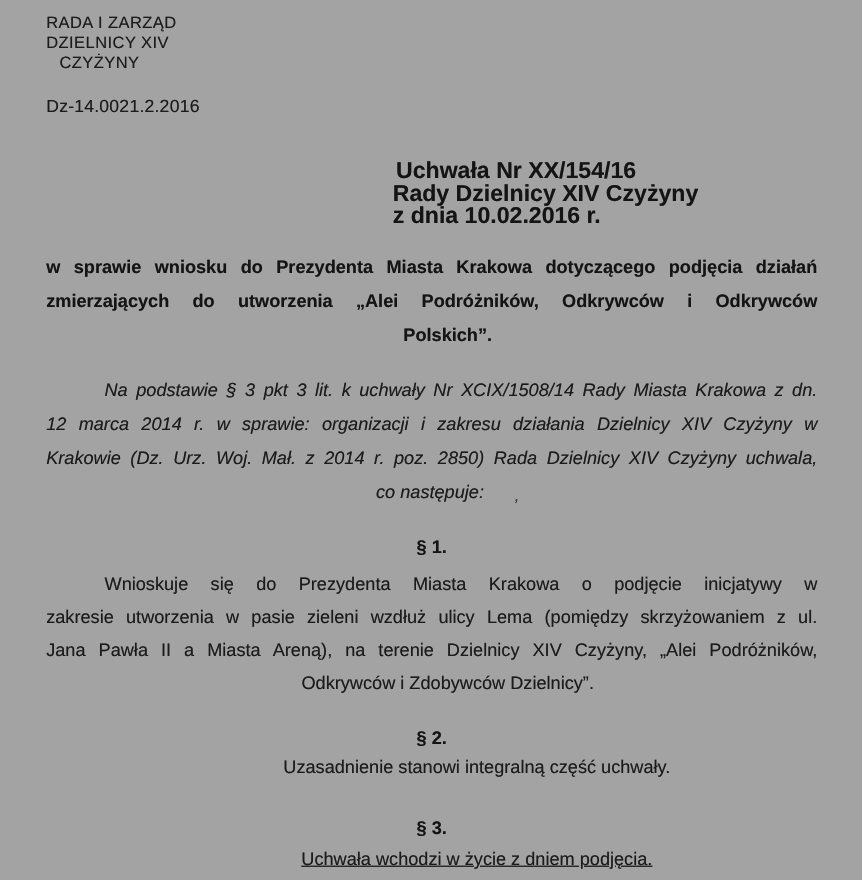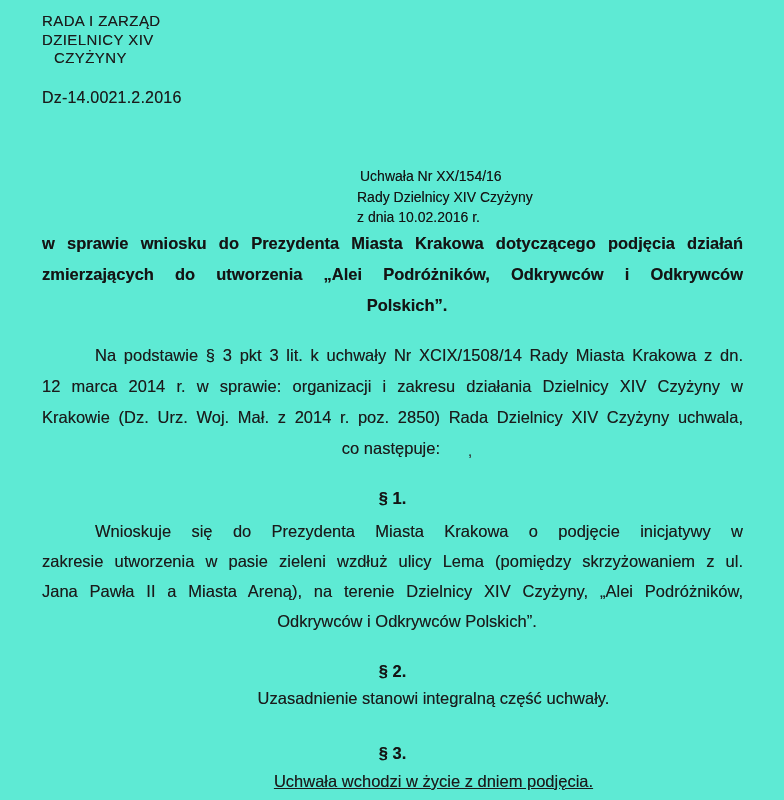--- a/index.html
+++ b/index.html
@@ -1,42 +1,42 @@
 <!DOCTYPE html>
 <html lang="pl"><head>
 <meta charset="utf-8">
 <style>
   html,body{margin:0;padding:0;background:#ffffff;}
   .page{
     position:relative;
     width:784px;height:800px;
-    background:#5eead4;
+    background:#a3a3a3;
     font-family:"Liberation Sans","DejaVu Sans",sans-serif;
     color:#1b1b1b;
     text-shadow:0 0 .5px rgba(27,27,27,.55); 
     overflow:hidden;
   }
   .abs{position:absolute;}
   
   .letterhead{top:12px;left:42px;font-size:15px;line-height:18.5px;letter-spacing:.4px;}
   .letterhead .lh3{padding-left:12px;}
   
   .refnum{top:88px;left:42px;font-size:16px;line-height:20px;letter-spacing:.2px;}
   
-  .titleblock{top:146px;left:357px;font-size:14px;line-height:20.5px;font-weight:normal;color:#141414;margin-top:20px;}
+  .titleblock{top:146px;left:357px;font-size:21px;line-height:20.5px;font-weight:bold;color:#141414;}
   .titleblock .t1{padding-left:3px;}
   
   .col{left:42px;width:701px;}
   .bodytxt{font-size:16.5px;line-height:31px;}
   .bold{font-weight:bold;color:#141414;}
   .jline{text-align:justify;text-align-last:justify;}
   .lline{text-align:center;margin-left:29px;}
   .indent{text-indent:53px;}
   .subject{top:228px;}
-  .preamble{top:340px;}
+  .preamble{top:340px;font-style:italic;}
   .s1-body{top:516px;line-height:30px;}
   .sec-head{width:701px;left:42px;text-align:center;font-weight:bold;font-size:16.5px;line-height:21px;color:#141414;}
   .s1-head{top:488px;}
   .s2-head{top:661px;}
   .s3-head{top:743px;}
   .s2-body{top:683px;line-height:30px;}
   .s3-body{top:766px;line-height:30px;text-decoration:underline;}
   .stray{display:inline-block;margin-left:28px;font-size:15px;color:#3a3a3a;transform:translateY(2px);}
 </style>
 </head>
@@ -69,21 +69,21 @@
     <div class="jline">12 marca 2014 r. w sprawie: organizacji i zakresu działania Dzielnicy XIV Czyżyny w</div>
     <div class="jline">Krakowie (Dz. Urz. Woj. Mał. z 2014 r. poz. 2850) Rada Dzielnicy XIV Czyżyny uchwala,</div>
     <div class="lline"><span>co następuje:</span><span class="stray">,</span></div>
   </div>
 
   <div class="abs sec-head s1-head">§ 1.</div>
   <div class="abs col s1-body bodytxt">
     <div class="jline indent">Wnioskuje się do Prezydenta Miasta Krakowa o podjęcie inicjatywy w</div>
     <div class="jline">zakresie utworzenia w pasie zieleni wzdłuż ulicy Lema (pomiędzy skrzyżowaniem z ul.</div>
     <div class="jline">Jana Pawła II a Miasta Areną), na terenie Dzielnicy XIV Czyżyny, „Alei Podróżników,</div>
-    <div class="lline">Odkrywców i Odkrywców Polskich”.</div>
+    <div class="lline">Odkrywców i Zdobywców Dzielnicy”.</div>
   </div>
 
   <div class="abs sec-head s2-head">§ 2.</div>
   <div class="abs col s2-body bodytxt">
     <div class="lline indent">Uzasadnienie stanowi integralną część uchwały.</div>
   </div>
 
   <div class="abs sec-head s3-head">§ 3.</div>
   <div class="abs col s3-body bodytxt">
     <div class="lline indent">Uchwała wchodzi w życie z dniem podjęcia.</div>

